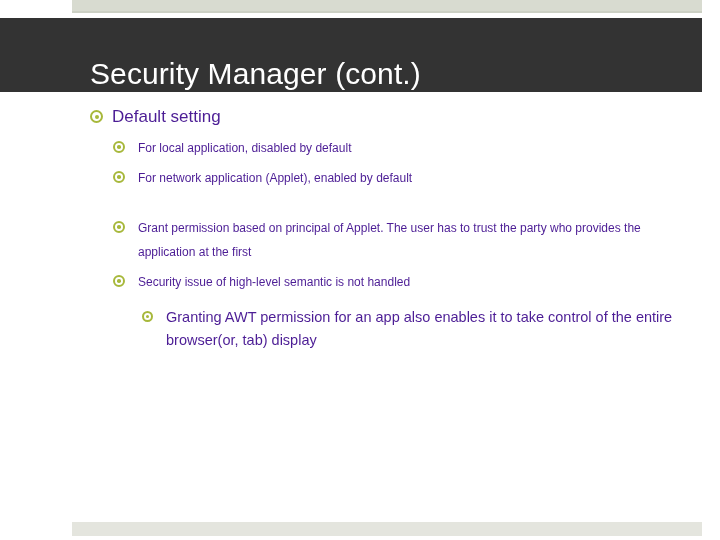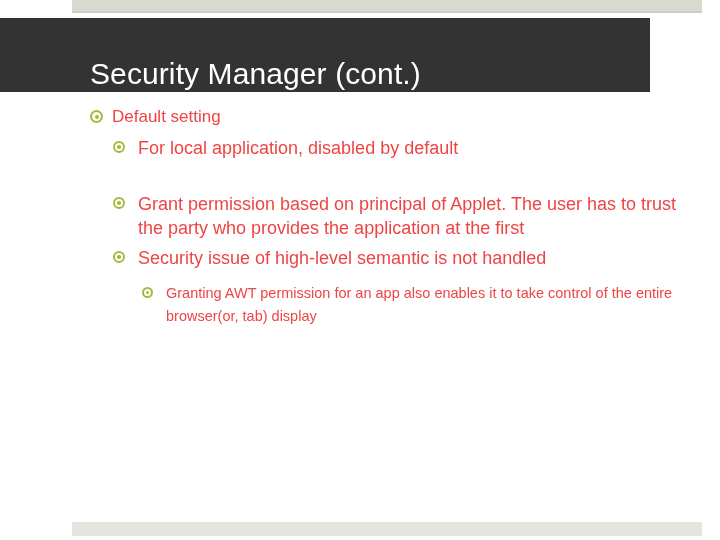--- a/index.html
+++ b/index.html
@@ -32,21 +32,21 @@
     width: 630px;
     height: 2px;
     background: #ccd0c4;
   }
 
   
   .title-bar {
     position: absolute;
     left: 0px;
     top: 18px;
-    width: 650px;
+    width: 702px;
     height: 74px;
     background: #333333;
   }
   .title-text {
     position: absolute;
     left: 90px;
     top: 38px;
     color: #ffffff;
     font-size: 30px;
     line-height: 36px;
@@ -77,21 +77,21 @@
     position: relative;
     display: block;
   }
   .bullet-row > .marker {
     position: absolute;
     top: 0;
     display: block;
   }
   .bullet-row > .btext {
     display: block;
-    color: #ef4444;
+    color: #4c1d95;
   }
 
   
   .ring {
     display: block;
     border-radius: 50%;
     box-sizing: border-box;
     border: 2px solid #a7b83b;
     background: #ffffff;
     position: relative;
@@ -115,21 +115,21 @@
     line-height: 26px;
   }
 
   
   .lvl2 > .marker { left: 113px; top: 5px; }
   .lvl2 .ring { width: 12px; height: 12px; border-width: 2px; }
   .lvl2 .ring::after { left: 2.2px; top: 2.2px; width: 3.6px; height: 3.6px; }
   .lvl2 > .btext {
     margin-left: 138px;
     margin-right: 24px;
-    font-size: 18px;
+    font-size: 12px;
     line-height: 24px;
   }
 
   
   .lvl3 > .marker { left: 142px; top: 5px; }
   .lvl3 .ring { width: 11px; height: 11px; border-width: 2px; }
   .lvl3 .ring::after { left: 1.9px; top: 1.9px; width: 3.2px; height: 3.2px; }
   .lvl3 > .btext {
     margin-left: 166px;
     margin-right: 22px;
@@ -161,20 +161,26 @@
   <div class="gap-sm"></div>
 
   <div class="bullet-row lvl2">
     <span class="marker">
         <span class="ring"></span>
       </span>
     <span class="btext">For local application, disabled by default</span>
   </div>
   <div class="gap-sm"></div>
 
+  <div class="bullet-row lvl2">
+    <span class="marker">
+        <span class="ring"></span>
+      </span>
+    <span class="btext">For network application (Applet), enabled by default</span>
+  </div>
 
   <div class="gap-lg"></div>
 
   <div class="gap-sm"></div>
 
   <div class="bullet-row lvl2">
     <span class="marker">
         <span class="ring"></span>
       </span>
     <span class="btext">Grant permission based on principal of Applet. The user has to trust the party who provides the application at the first</span>

